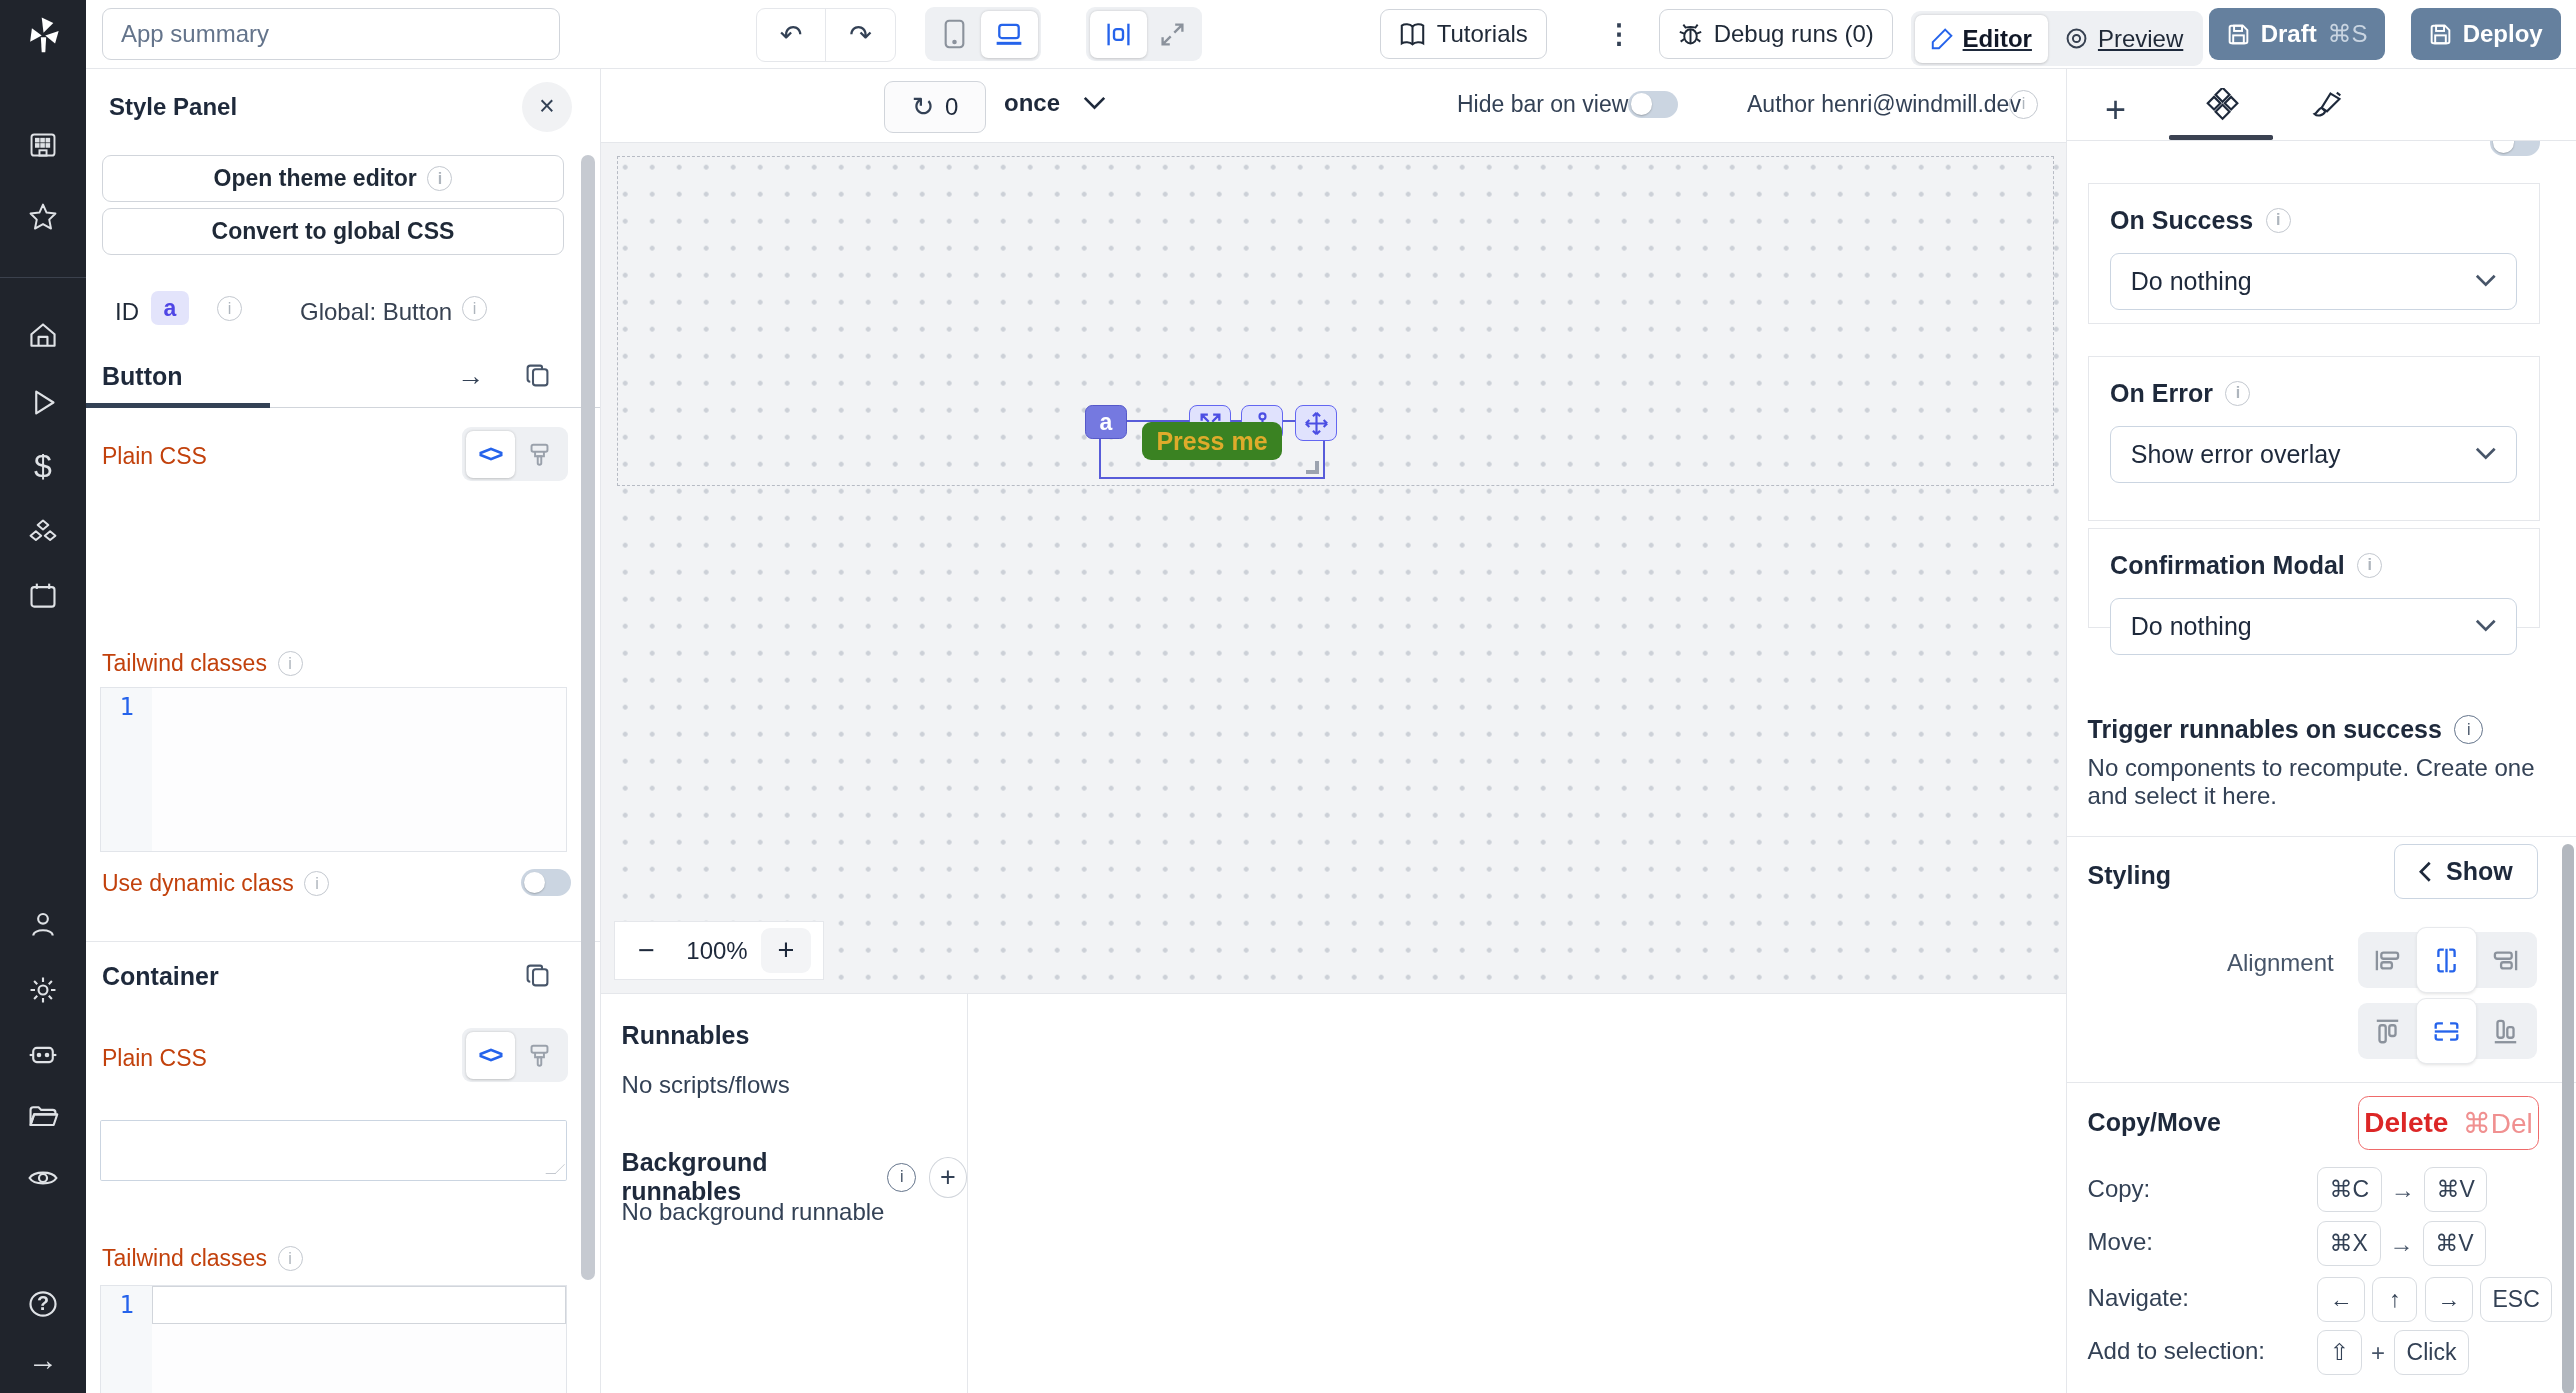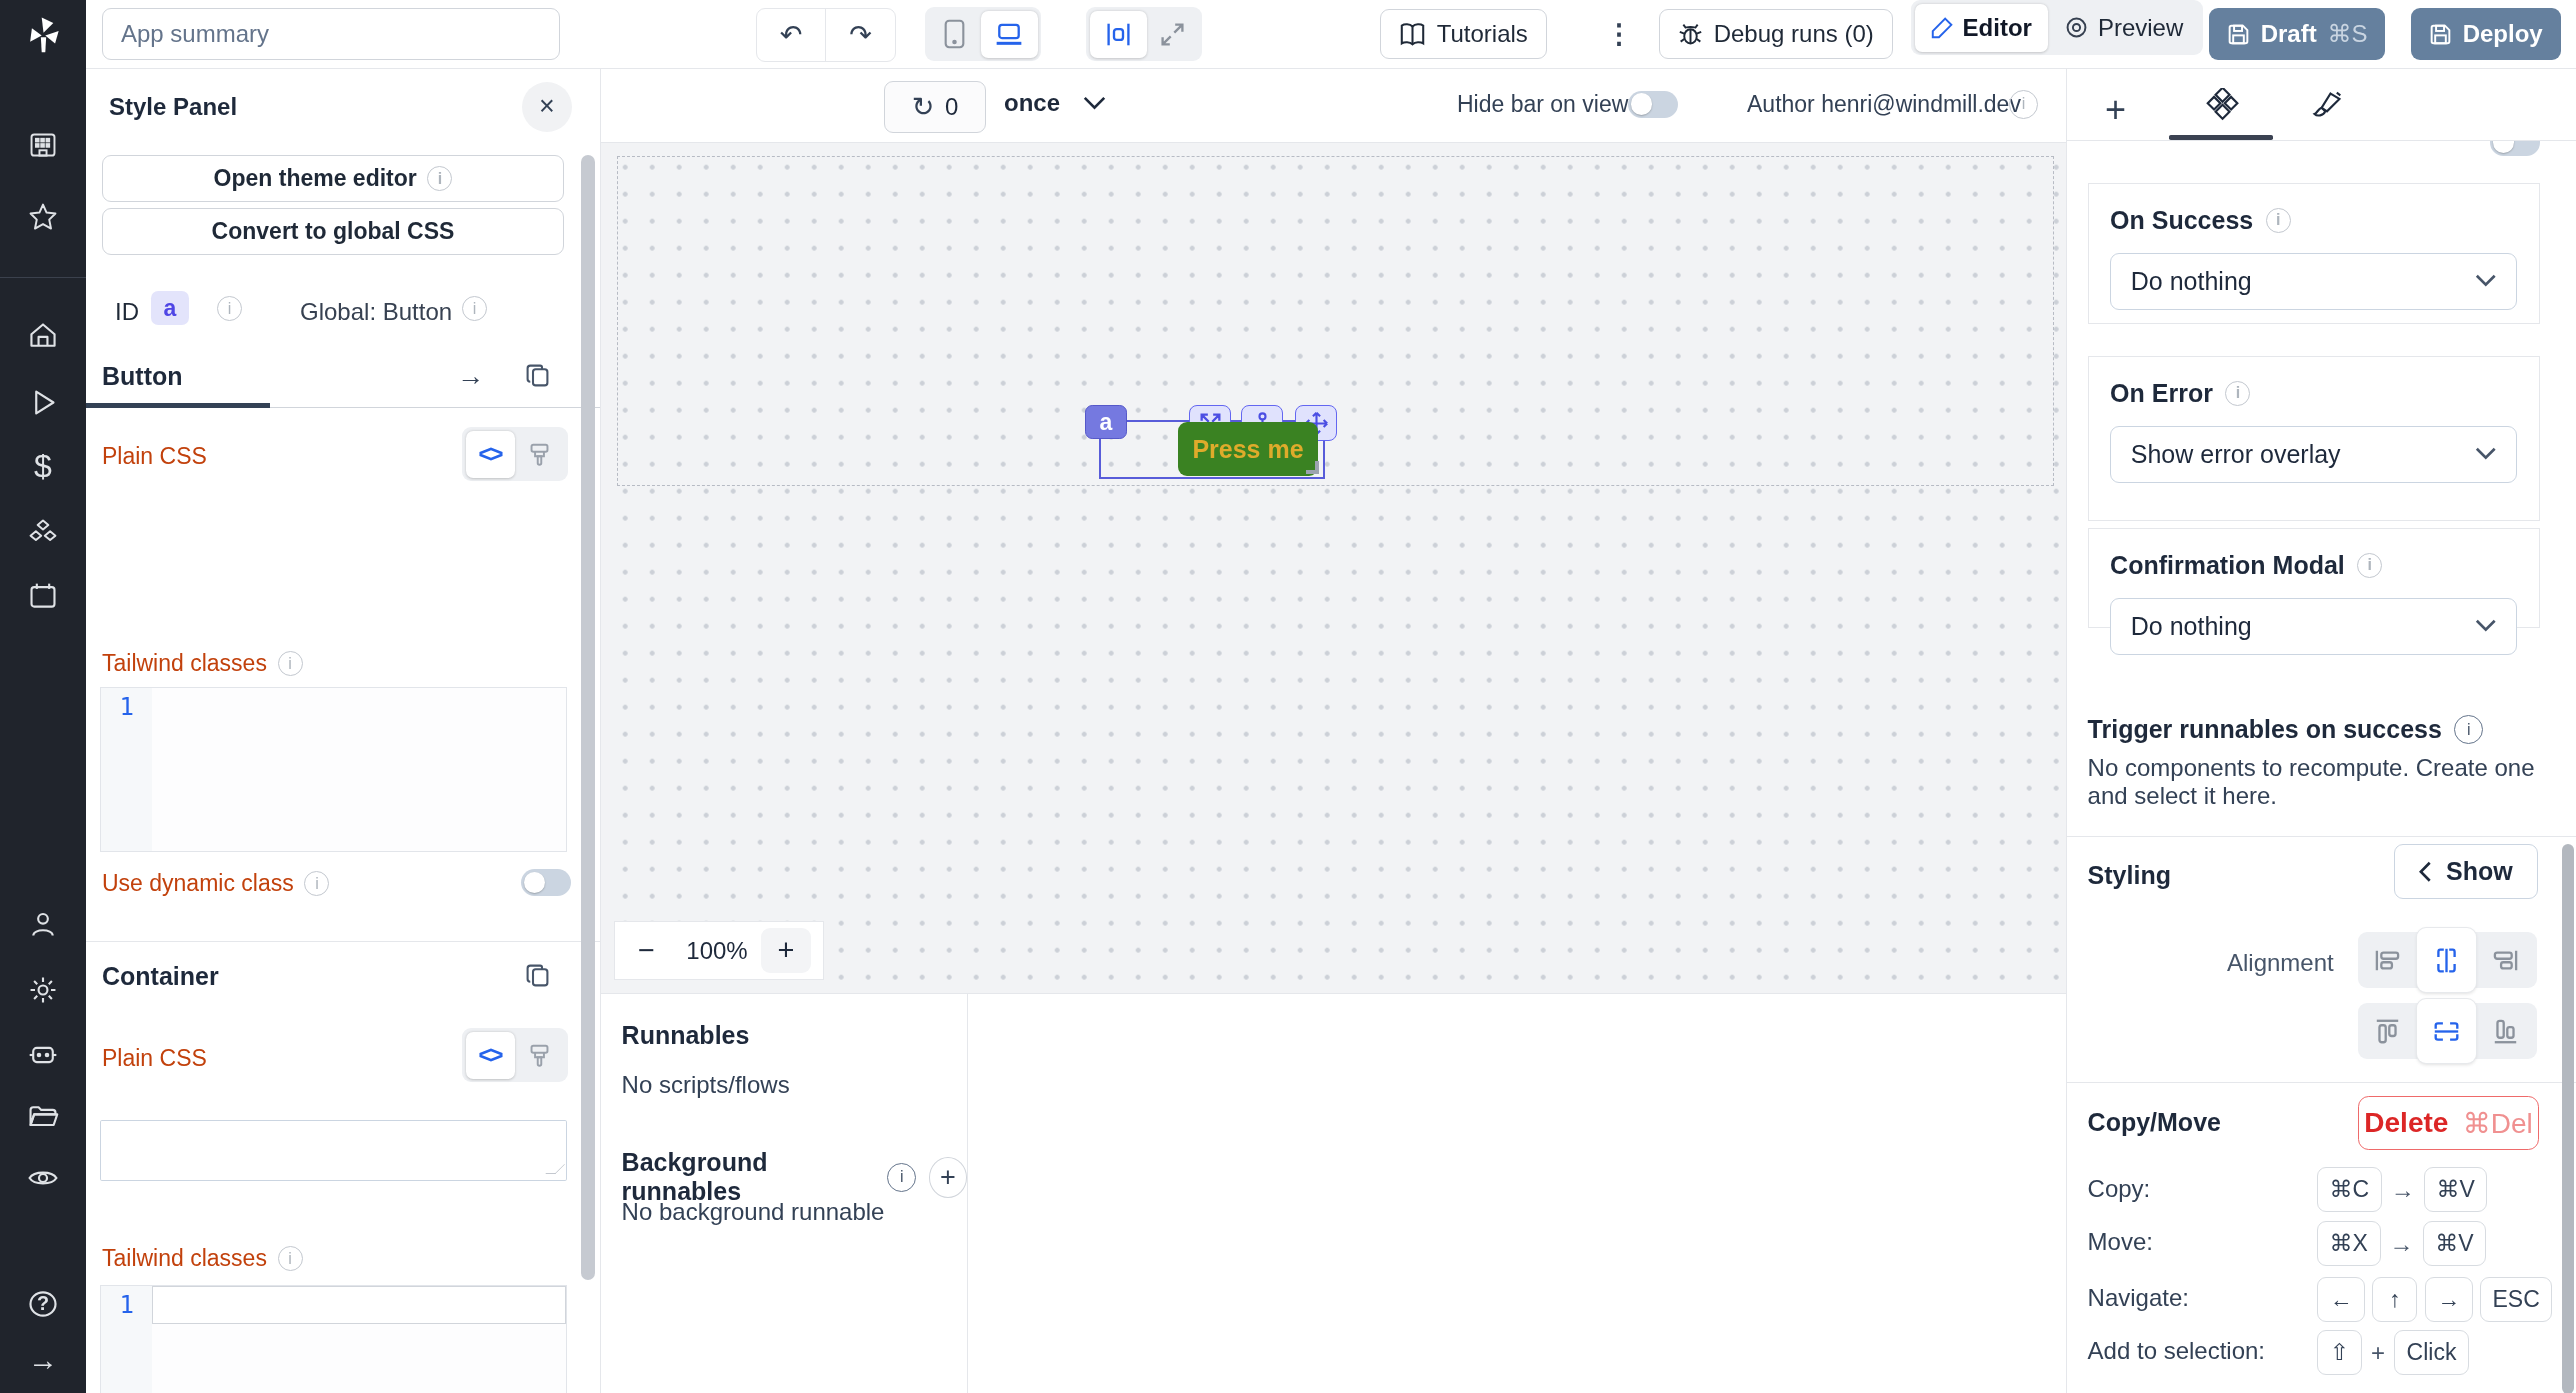--- a/index.html
+++ b/index.html
@@ -245,21 +245,21 @@
 
   <div class="outline-btn abs" style="left:1573px;top:9px;">
     <svg width="25" height="25" viewBox="0 0 28 28" stroke="#1f2937" stroke-width="2.2" fill="none">
         <ellipse cx="14" cy="16" rx="7" ry="8"></ellipse>
         <path d="M9 7 L6 3 M19 7 L22 3 M9 7 C9 5 19 5 19 7"></path>
         <path d="M7 13 L2 11 M7 19 L3 22 M21 13 L26 11 M21 19 L25 22 M14 8 V24"></path>
       </svg>
     <span>Debug runs (0)</span>
   </div>
 
-  <div class="seg abs" style="left:1825px;top:0;height:55px;">
+  <div class="seg abs" style="left:1825px;top:11px;height:55px;text-decoration:underline;">
     <div class="on" style="height:48px;display:flex;align-items:center;gap:9px;padding:0 16px;">
       <svg width="23" height="23" viewBox="0 0 26 26" stroke="#2563eb" stroke-width="2.2" fill="none">
           <path d="M16 3 L23 10 L9 24 L2 24 L2 17 Z"></path>
         </svg>
       <span style="font-size:24px;font-weight:600;color:#111827;">Editor</span>
     </div>
     <div style="height:48px;display:flex;align-items:center;gap:9px;padding:0 16px;">
       <svg width="25" height="25" viewBox="0 0 28 28" stroke="#374151" stroke-width="2.2" fill="none">
           <circle cx="14" cy="14" r="10"></circle>
           <circle cx="14" cy="14" r="4"></circle>
@@ -428,21 +428,21 @@
           <circle cx="13" cy="6" r="3.4"></circle>
           <line x1="13" y1="9.5" x2="13" y2="24"></line>
           <path d="M3 16 C3 23 10 25 13 25 C16 25 23 23 23 16 M3 16 L7 19 M23 16 L19 19"></path>
         </svg>
     </div>
     <div class="handle" style="left:694px;top:262px;">
       <svg width="25" height="25" viewBox="0 0 28 28" stroke="#4b4ee3" stroke-width="2.4" fill="none">
           <path d="M14 2 V26 M2 14 H26 M14 2 L10 6 M14 2 L18 6 M14 26 L10 22 M14 26 L18 22 M2 14 L6 10 M2 14 L6 18 M26 14 L22 10 M26 14 L22 18"></path>
         </svg>
     </div>
-    <div class="press-btn" style="left: 541px; top: 279px; width: 140px; height: 54px; background: rgb(58, 130, 34); color: rgb(223, 171, 43); margin-left: 36px;" id="pressbtn">Press me</div>
+    <div class="press-btn" style="left: 541px; top: 279px; width: 140px; height: 38px; background: rgb(58, 130, 34); color: rgb(223, 171, 43);" id="pressbtn">Press me</div>
     <div class="abs" style="left:705px;top:318px;width:12.5px;height:12.5px;border-right:4.5px solid #9ca3af;border-bottom:4.5px solid #9ca3af;"></div>
 
     <div class="zoombar" style="left:12.5px;top:778px;width:210px;height:59px;">
       <div style="width:64px;display:flex;justify-content:center;font-size:29px;">
           <span>−</span>
         </div>
       <div style="width:77px;text-align:center;">100%</div>
       <div style="width:50px;height:45px;background:#f3f4f6;border-radius:9px;display:flex;align-items:center;justify-content:center;font-size:29px;margin-left:5.4px;">
           <span>+</span>
         </div>

